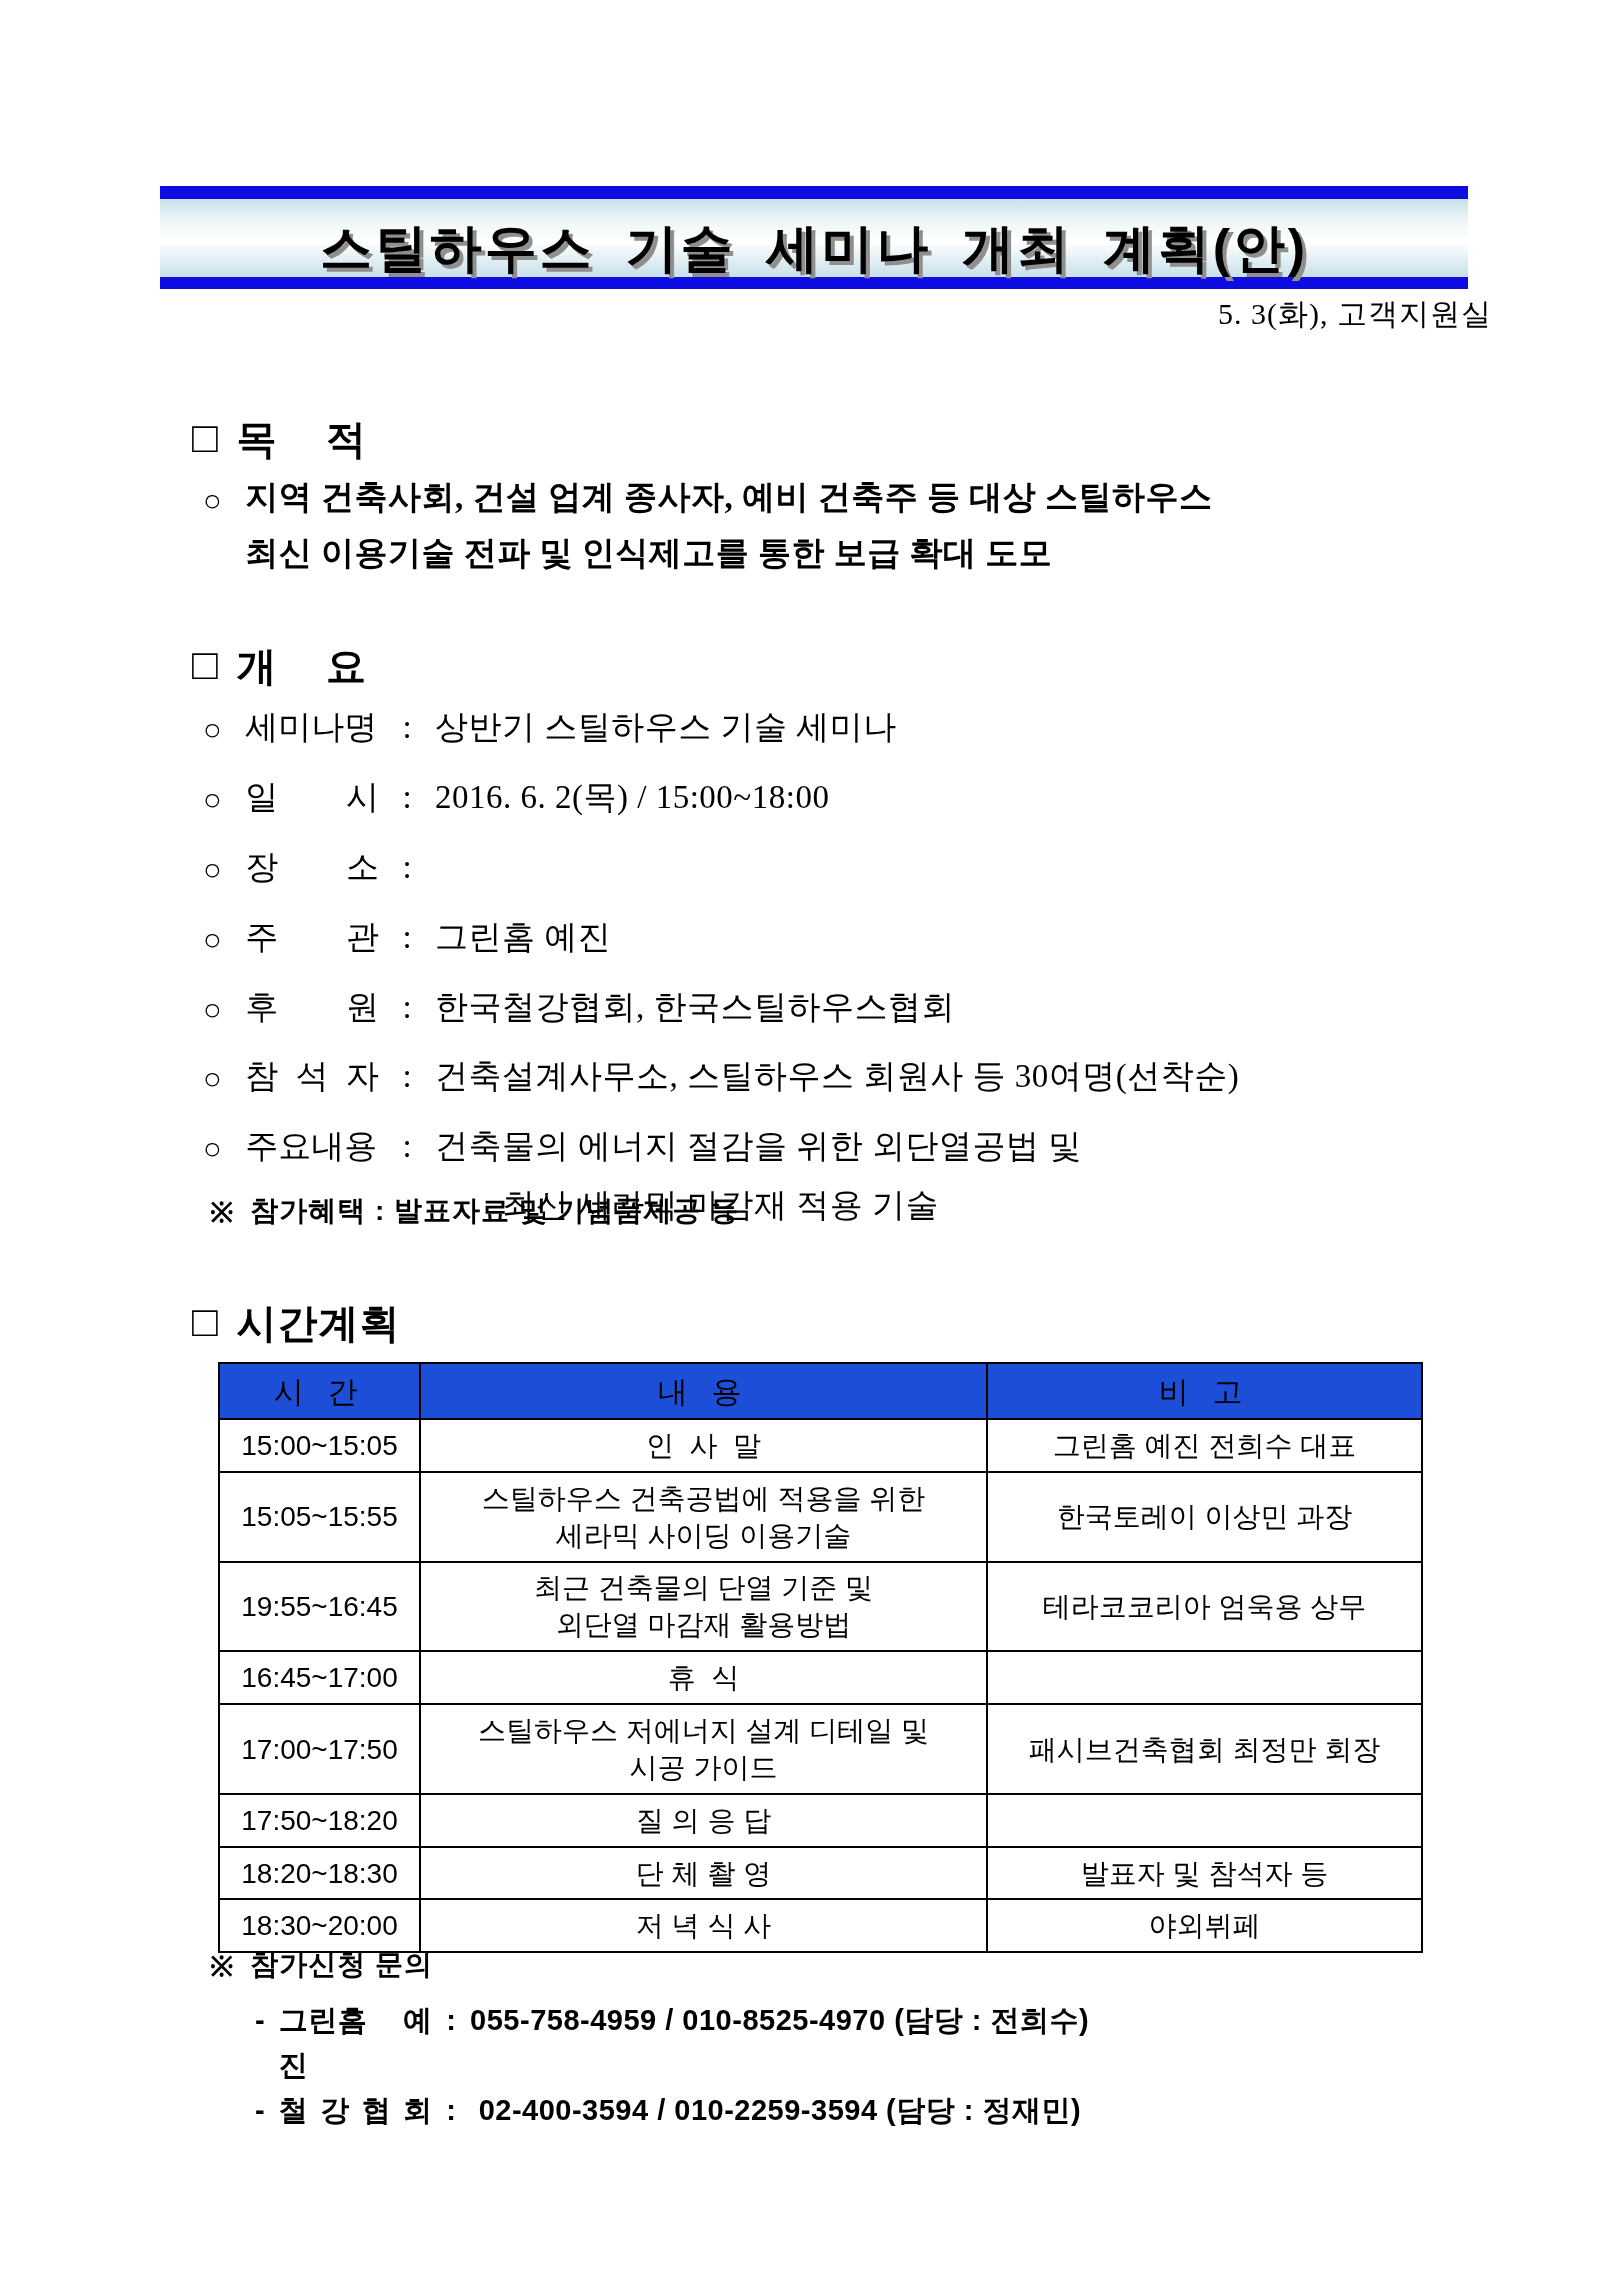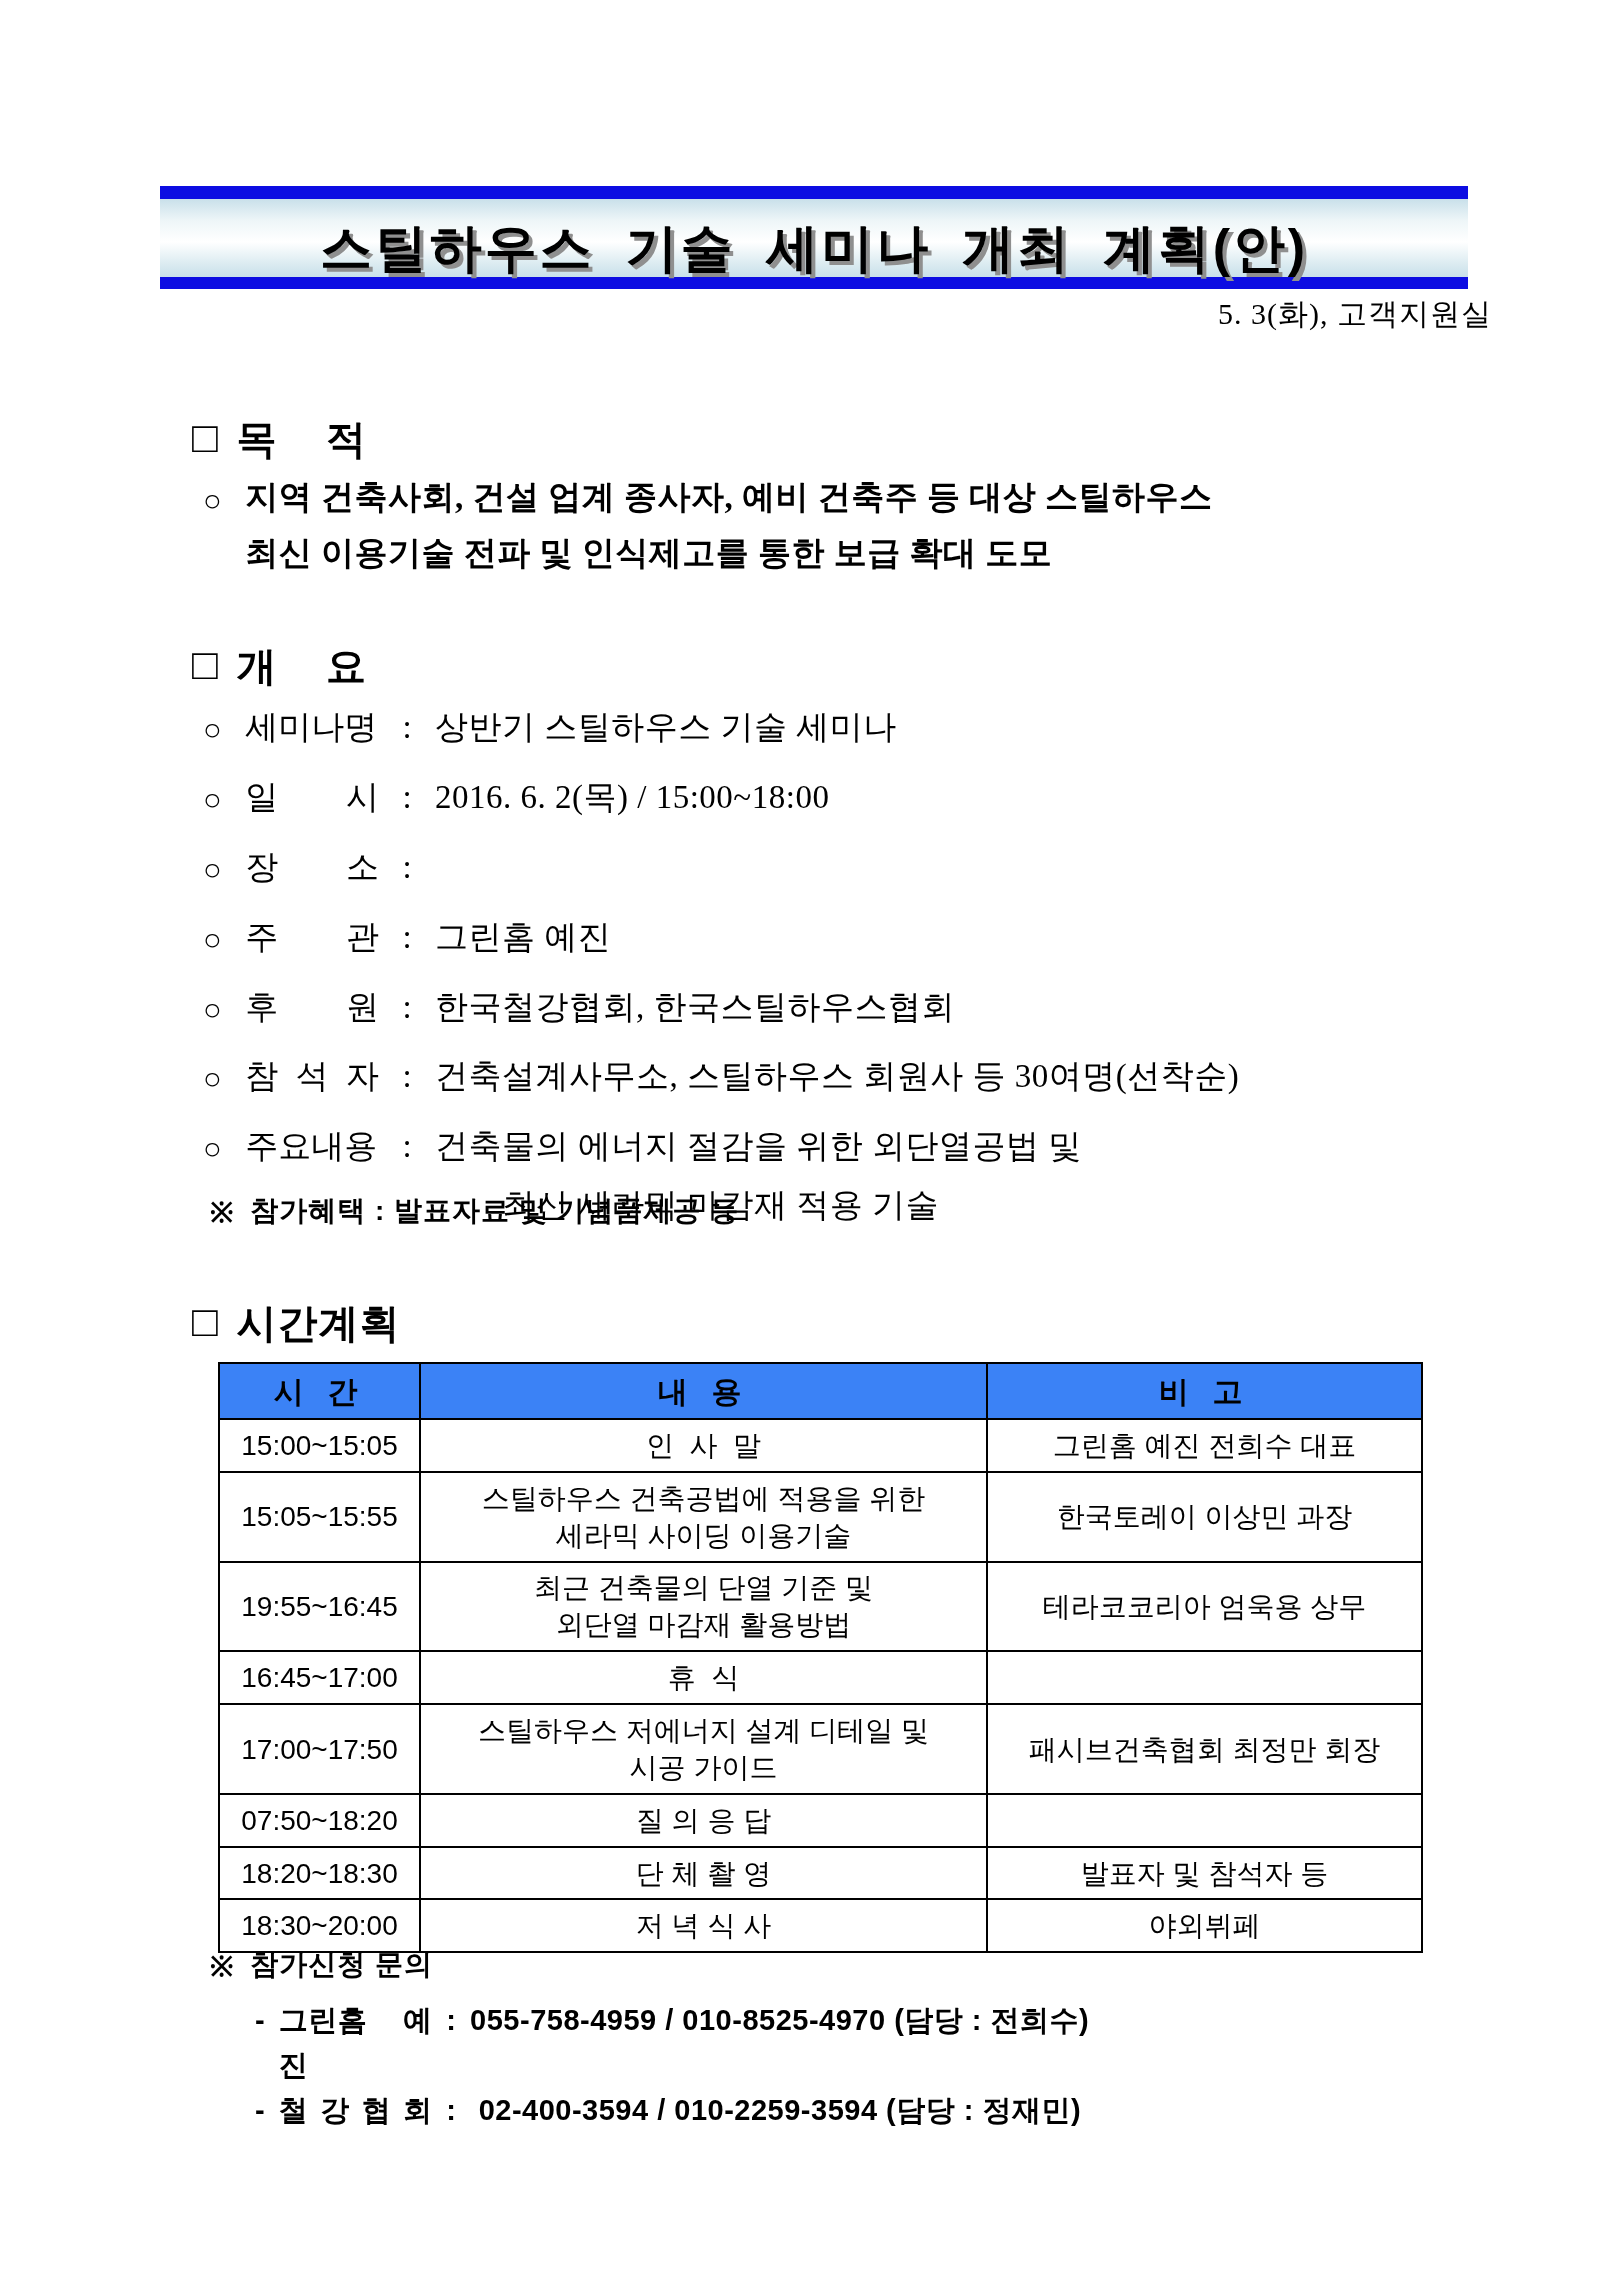--- a/index.html
+++ b/index.html
@@ -83,22 +83,22 @@
     table-layout: fixed;
   }
   .sched-table th, .sched-table td {
     border: 2px solid #000;
     text-align: center; vertical-align: middle;
     padding: 6.9px 3.9px;
     line-height: 37px;
     white-space: pre-wrap;
   }
   .sched-table th {
-    background: #3b82f6;
-    font-weight: bold; font-size: 30px; letter-spacing: 7.8px;
+    background: #1d4ed8;
+    font-weight: normal; font-size: 30px; letter-spacing: 7.8px;
     height: 56px;
     border-bottom-width: 2.9px;
   }
   .sched-table td { height: 42px; }
   .col-time  { width: 201px; }
   .col-cont  { width: 567px; }
   .col-note  { width: 435px; }
 
   
   .contact { position: absolute; left: 210px; top: 1946px; font-family: "Liberation Sans", sans-serif; }
@@ -236,21 +236,21 @@
         </tr>
 
         <tr>
           <td>17:00~17:50</td>
           <td>스틸하우스 저에너지 설계 디테일 및
 시공 가이드</td>
           <td>패시브건축협회 최정만 회장</td>
         </tr>
 
         <tr>
-          <td>07:50~18:20</td>
+          <td>17:50~18:20</td>
           <td>질 의 응 답</td>
           <td></td>
         </tr>
 
         <tr>
           <td>18:20~18:30</td>
           <td>단 체 촬 영</td>
           <td>발표자 및 참석자 등</td>
         </tr>
 

